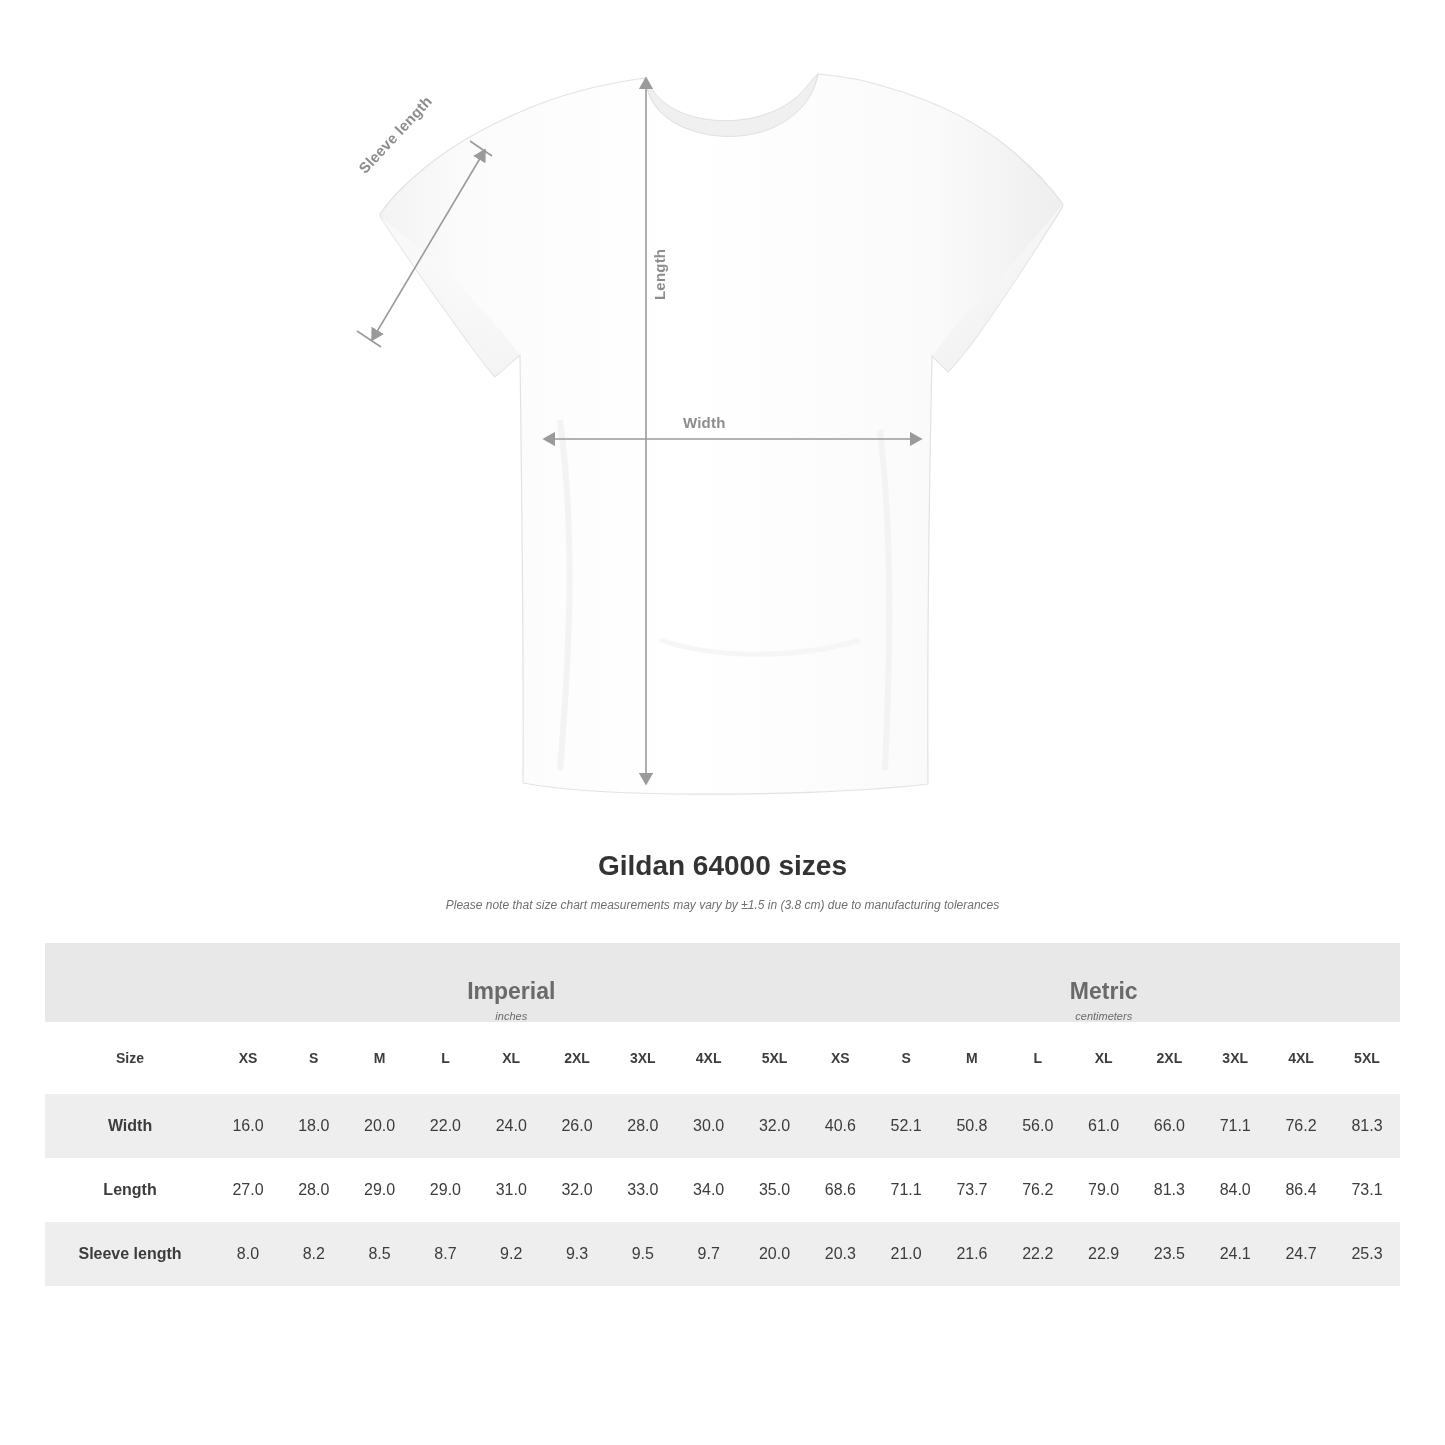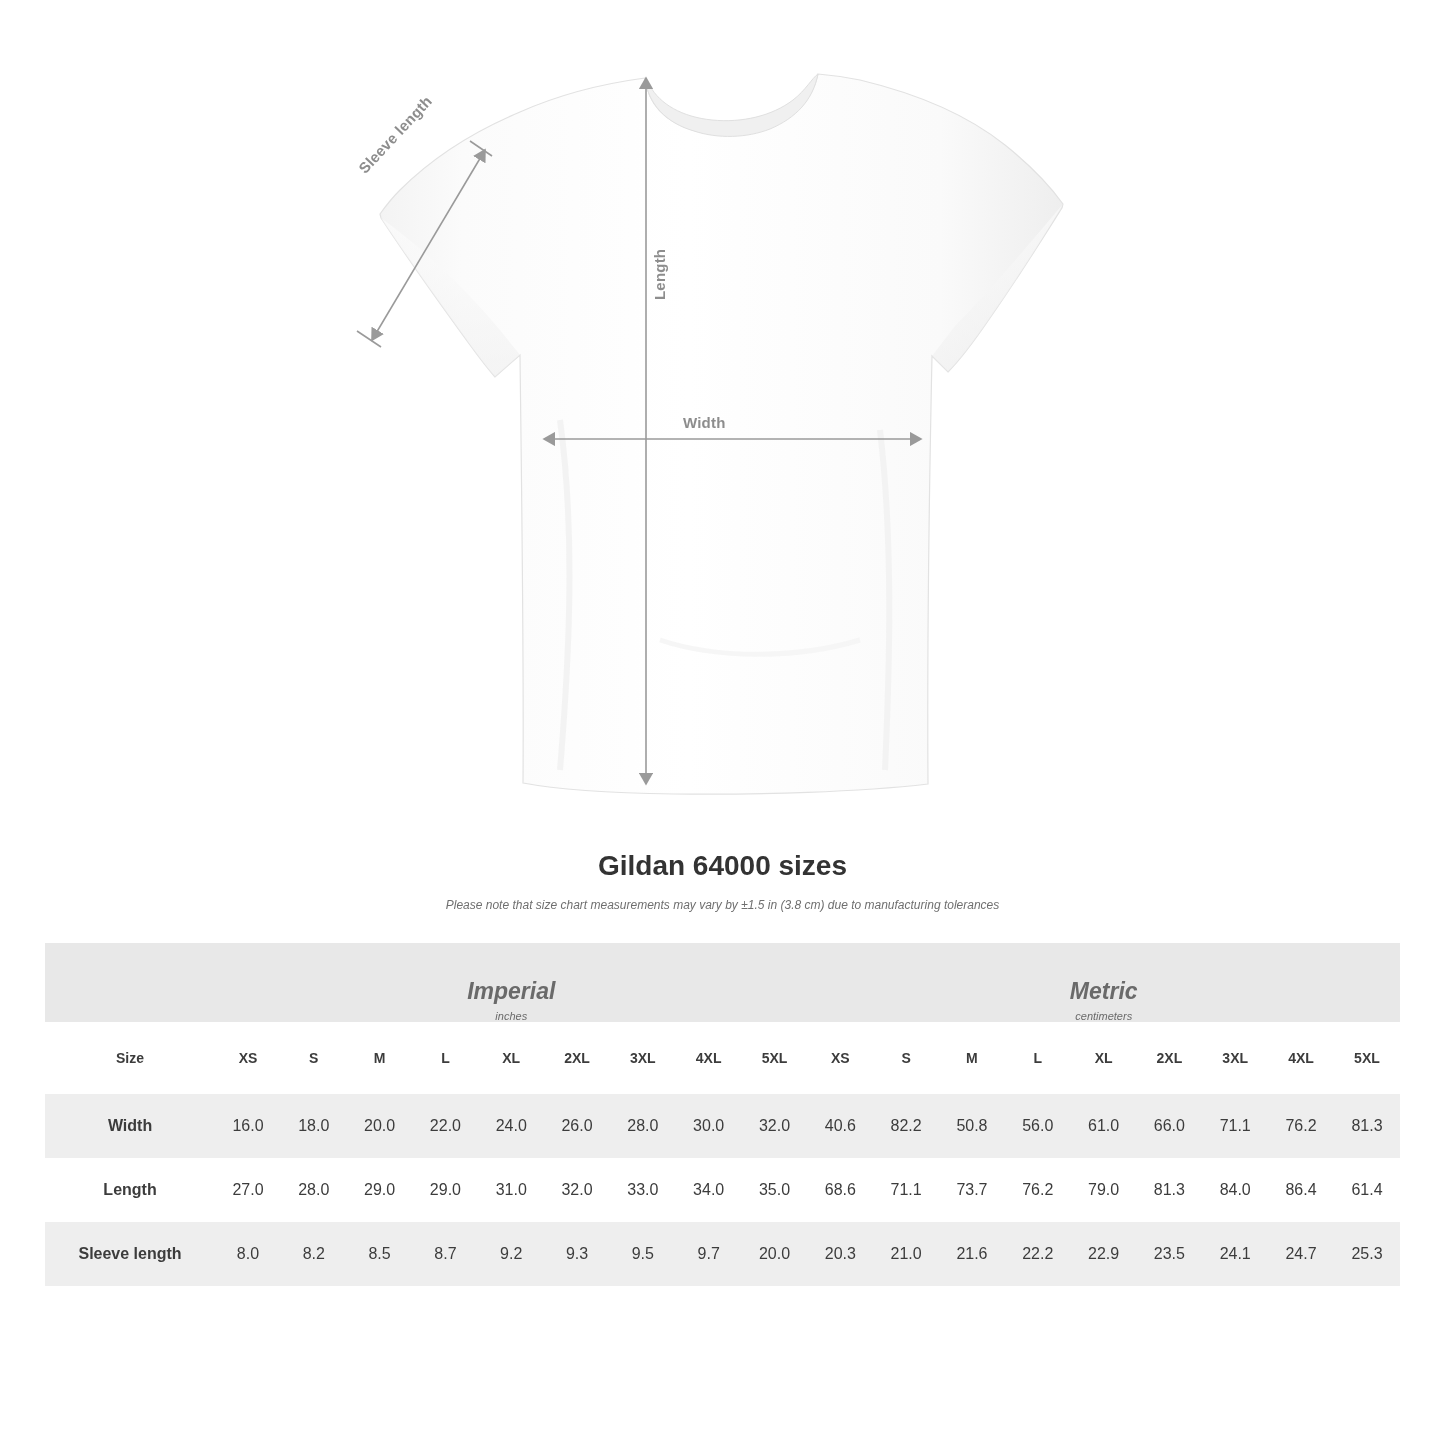--- a/index.html
+++ b/index.html
@@ -89,21 +89,20 @@
     height: 64px;
     vertical-align: middle;
     border: none;
   }
   .unit-header {
     background: #e8e8e8;
     height: 116px;
   }
   .unit-header .unit-name {
     font-size: 23px;
-    font-style: italic;
     font-weight: bold;
     color: #6a6a6a;
     line-height: 1.1;
     margin-top: 36px;
   }
   .unit-header .unit-sub {
     font-size: 11px;
     font-style: italic;
     color: #6a6a6a;
     padding-top: 6px;
@@ -276,21 +275,21 @@
         <td class="val">16.0</td>
         <td class="val">18.0</td>
         <td class="val">20.0</td>
         <td class="val">22.0</td>
         <td class="val">24.0</td>
         <td class="val">26.0</td>
         <td class="val">28.0</td>
         <td class="val">30.0</td>
         <td class="val">32.0</td>
         <td class="val">40.6</td>
-        <td class="val">82.2</td>
+        <td class="val">52.1</td>
         <td class="val">50.8</td>
         <td class="val">56.0</td>
         <td class="val">61.0</td>
         <td class="val">66.0</td>
         <td class="val">71.1</td>
         <td class="val">76.2</td>
         <td class="val">81.3</td>
       </tr>
 
       <tr class="plain">
@@ -305,21 +304,21 @@
         <td class="val">34.0</td>
         <td class="val">35.0</td>
         <td class="val">68.6</td>
         <td class="val">71.1</td>
         <td class="val">73.7</td>
         <td class="val">76.2</td>
         <td class="val">79.0</td>
         <td class="val">81.3</td>
         <td class="val">84.0</td>
         <td class="val">86.4</td>
-        <td class="val">61.4</td>
+        <td class="val">73.1</td>
       </tr>
 
       <tr class="band">
         <td class="rowlabel">Sleeve length</td>
         <td class="val">8.0</td>
         <td class="val">8.2</td>
         <td class="val">8.5</td>
         <td class="val">8.7</td>
         <td class="val">9.2</td>
         <td class="val">9.3</td>

